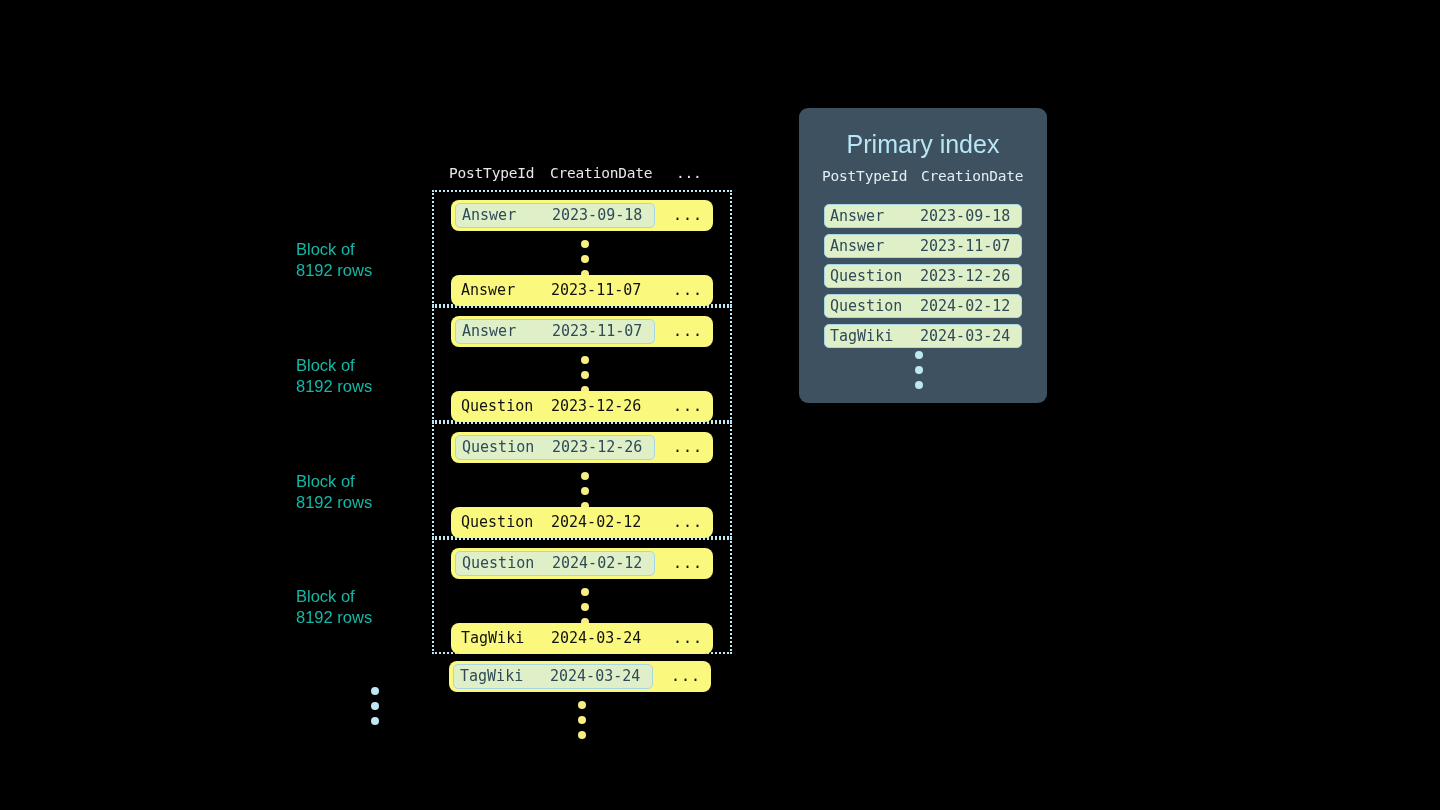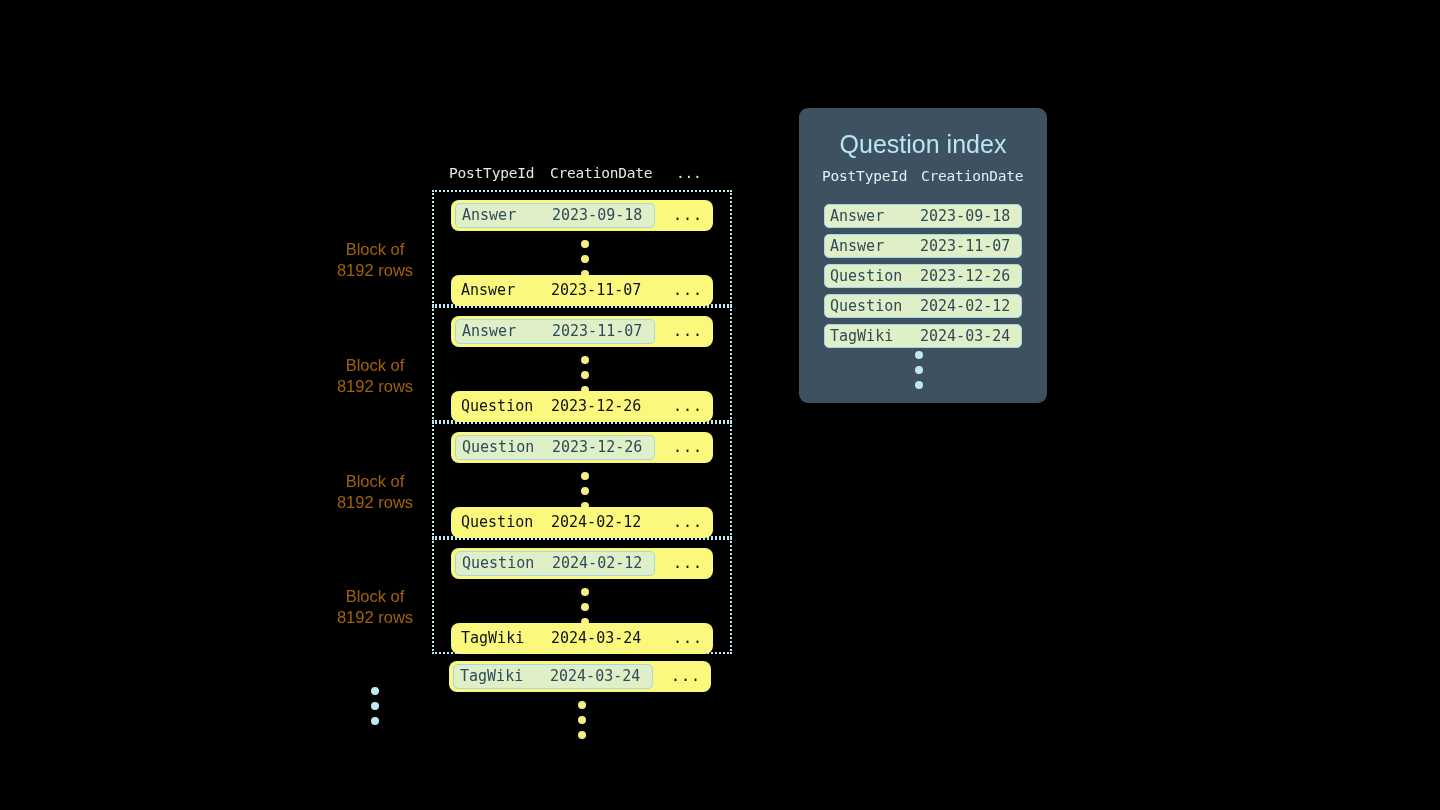--- a/index.html
+++ b/index.html
@@ -66,26 +66,26 @@
     position: absolute;
     left: 432px;
     width: 300px;
     border: 2px dotted #bfe8f5;
     box-sizing: border-box;
   }
 
   .block-label {
     position: absolute;
     width: 130px;
-    left: 310px;
-    text-align: center;
+    left: 296px;
+    text-align: left;
     font-family: "Liberation Sans", sans-serif;
     font-size: 16.5px;
     line-height: 21px;
-    color: #a16207;
+    color: #14b8a6;
   }
 
   
   .row {
     position: absolute;
     left: 17px;
     width: 262px;
     height: 31px;
     background: #fbf87e;
     border-radius: 8px;
@@ -337,21 +337,21 @@
       <span></span>
   </div>
 
   <div class="vdots blue" style="left:371px;top:687px;">
     <span></span>
       <span></span>
       <span></span>
   </div>
 
   <div class="index-panel">
-    <div class="index-title">Question index</div>
+    <div class="index-title">Primary index</div>
     <div class="index-header">
       <span class="h-type">PostTypeId</span>
       <span class="h-date">CreationDate</span>
     </div>
 
     <div class="index-row" style="top:96px;">
       <span class="c-type">Answer</span>
       <span class="c-date">2023-09-18</span>
     </div>
     <div class="index-row" style="top:126px;">

